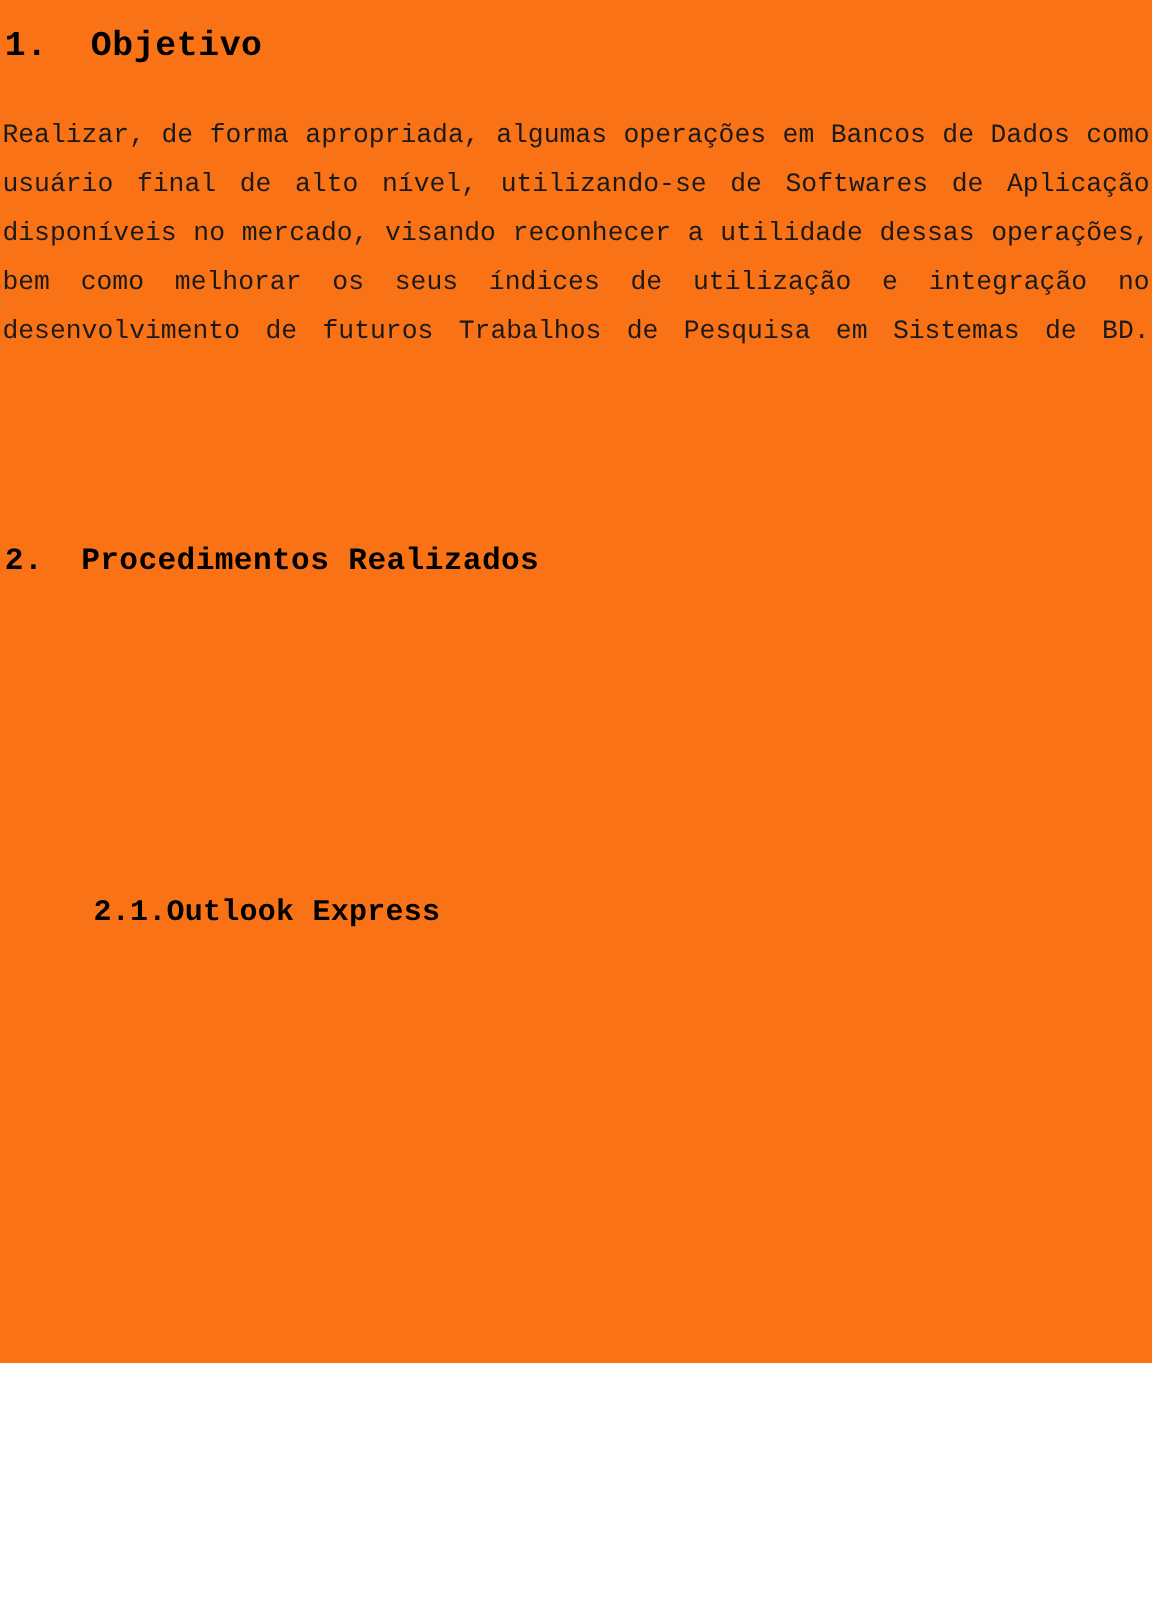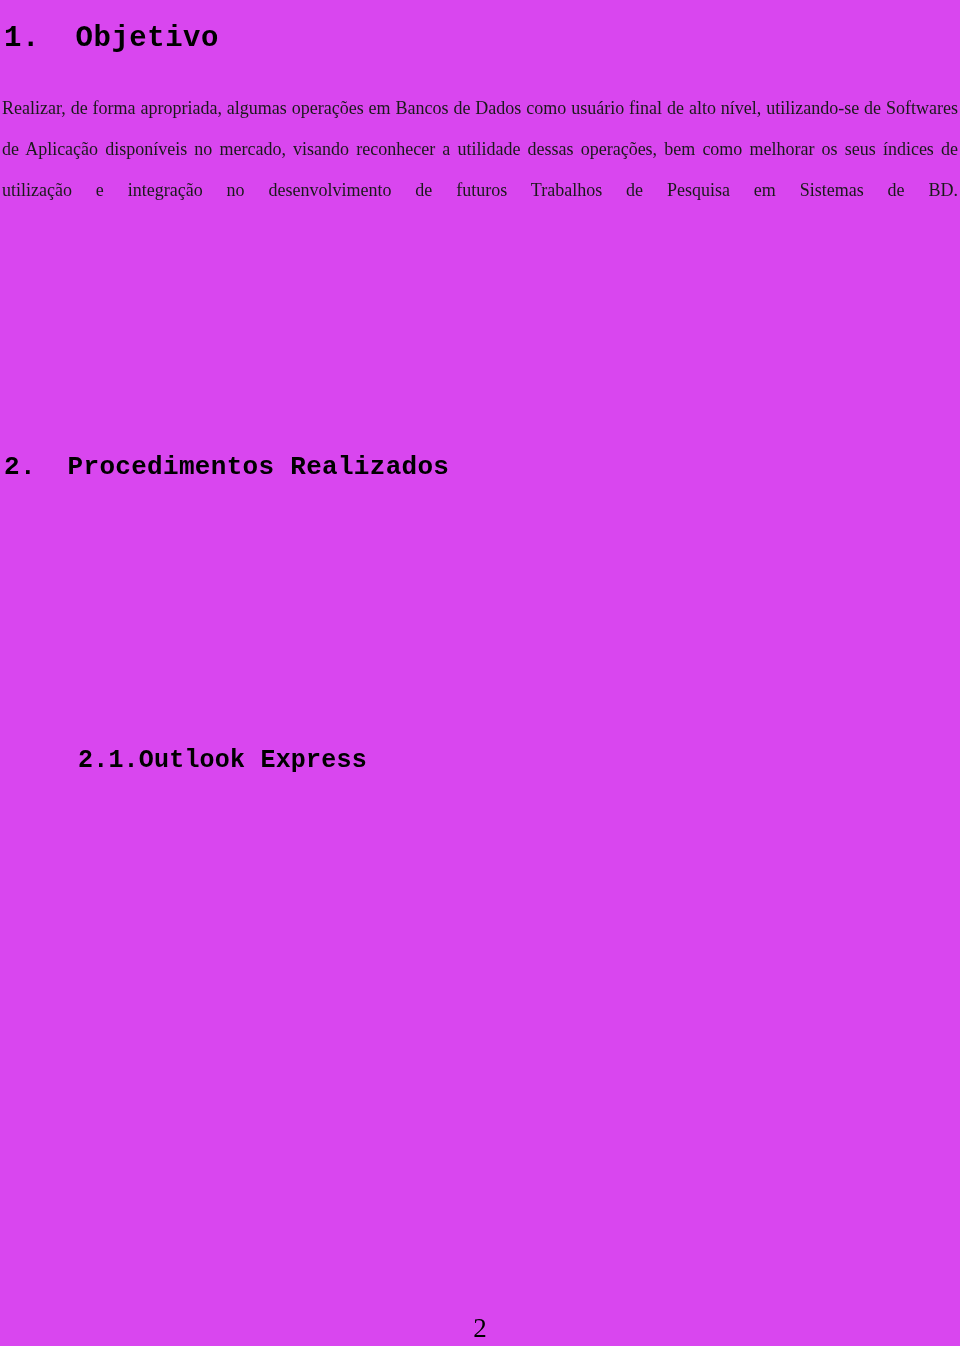--- a/index.html
+++ b/index.html
@@ -4,22 +4,22 @@
 <style>
   html, body {
     margin: 0;
     padding: 0;
     background: #ffffff;
   }
 
   .page {
     position: relative;
     width: 960px;
-    height: 1346px;
-    background: #d946ef;
+    height: 1136px;
+    background: #f97316;
     overflow: hidden;
     font-family: "Liberation Mono", "DejaVu Sans Mono", monospace;
     color: #000000;
   }
 
   
   .heading-1 {
     position: absolute;
     left: 4px;
     top: 0px;
@@ -55,22 +55,22 @@
     font-weight: bold;
     font-size: 25px;
     line-height: 36px;
     letter-spacing: 0.2px;
     white-space: pre;
   }
 
   
   .para {
     position: absolute;
-    font-family: Liberation Serif, serif;
-    font-size: 18px;
+    font-family: Liberation Mono, monospace;
+    font-size: 22px;
     line-height: 41px;
     text-align: justify;
     text-justify: inter-word;
     color: #1a1a1a;
     hyphens: none;
   }
 
   .para-objetivo {
     left: 2px;
     top: 70px;

